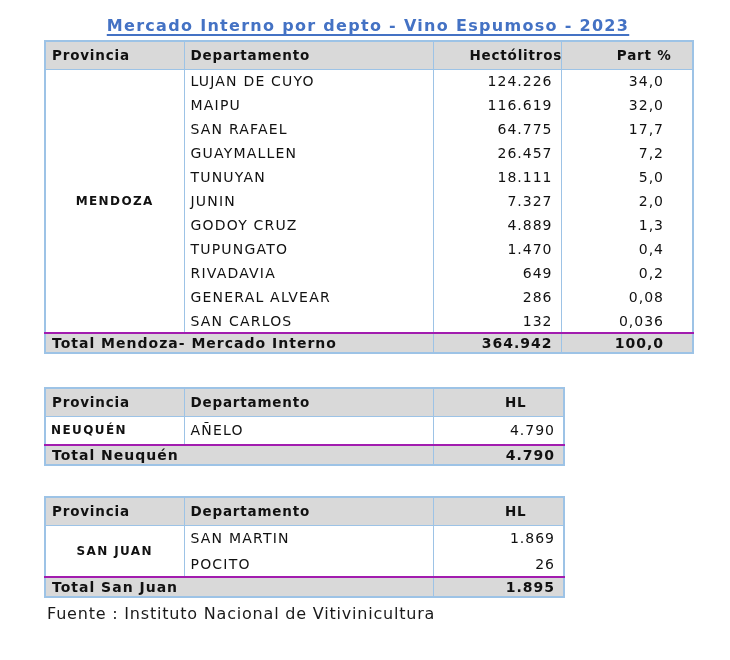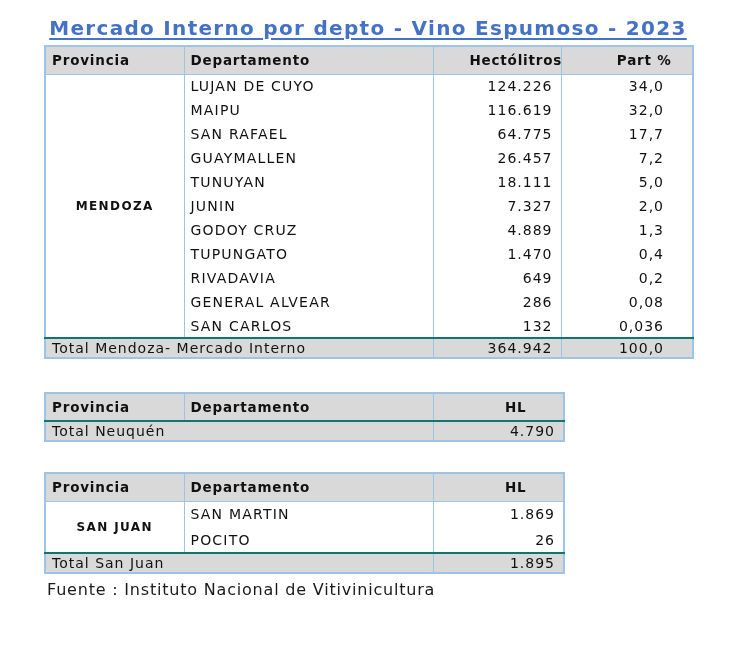--- a/index.html
+++ b/index.html
@@ -10,21 +10,21 @@
     font-family: "DejaVu Sans", sans-serif;
     color: #111111;
   }
   .page { padding: 16px 0 0 44px; }
 
   .title {
     width: 648px;
     text-align: center;
     color: #4472C4;
     font-weight: bold;
-    font-size: 20px;
+    font-size: 16px;
     letter-spacing: 1.3px;
     text-decoration: underline;
     text-decoration-thickness: 2px;
     text-underline-offset: 3px;
     margin-bottom: 5px;
     white-space: nowrap;
   }
 
   table {
     border-collapse: collapse;
@@ -74,22 +74,22 @@
     letter-spacing: 1.4px;
     font-size: 12px;
   }
   td.prov-left { text-align: left; padding-left: 5px; }
   td.dep  { padding-left: 6px; }
   td.num  { text-align: right; padding-right: 8px; letter-spacing: 1px; }
   td.pct  { text-align: right; padding-right: 28px; letter-spacing: 1px; }
 
   tr.total-row td {
     background: #D9D9D9;
-    font-weight: normal;
-    border-top: 2px solid #0f766e;
+    font-weight: bold;
+    border-top: 2px solid #a21caf;
     border-bottom: 1px solid #9DC3E6;
     height: 18px;
   }
   td.total-label { padding-left: 6px; letter-spacing: 1px; font-size: 14px; }
 
   .fuente {
     margin-top: 6px;
     padding-left: 3px;
     font-size: 16px;
     letter-spacing: 0.8px;
@@ -190,20 +190,25 @@
         <col class="c-hl">
     </colgroup>
     <thead>
       <tr>
         <th class="left">Provincia</th>
         <th class="left">Departamento</th>
         <th>HL</th>
       </tr>
     </thead>
     <tbody>
+      <tr class="data-row">
+        <td class="prov prov-left">NEUQUÉN</td>
+        <td class="dep">AÑELO</td>
+        <td class="num">4.790</td>
+      </tr>
       <tr class="total-row">
         <td class="total-label" colspan="2">Total Neuquén</td>
         <td class="num">4.790</td>
       </tr>
     </tbody>
   </table>
 
   <table class="t-small t-sanjuan">
     <colgroup>
       <col class="c-prov">

